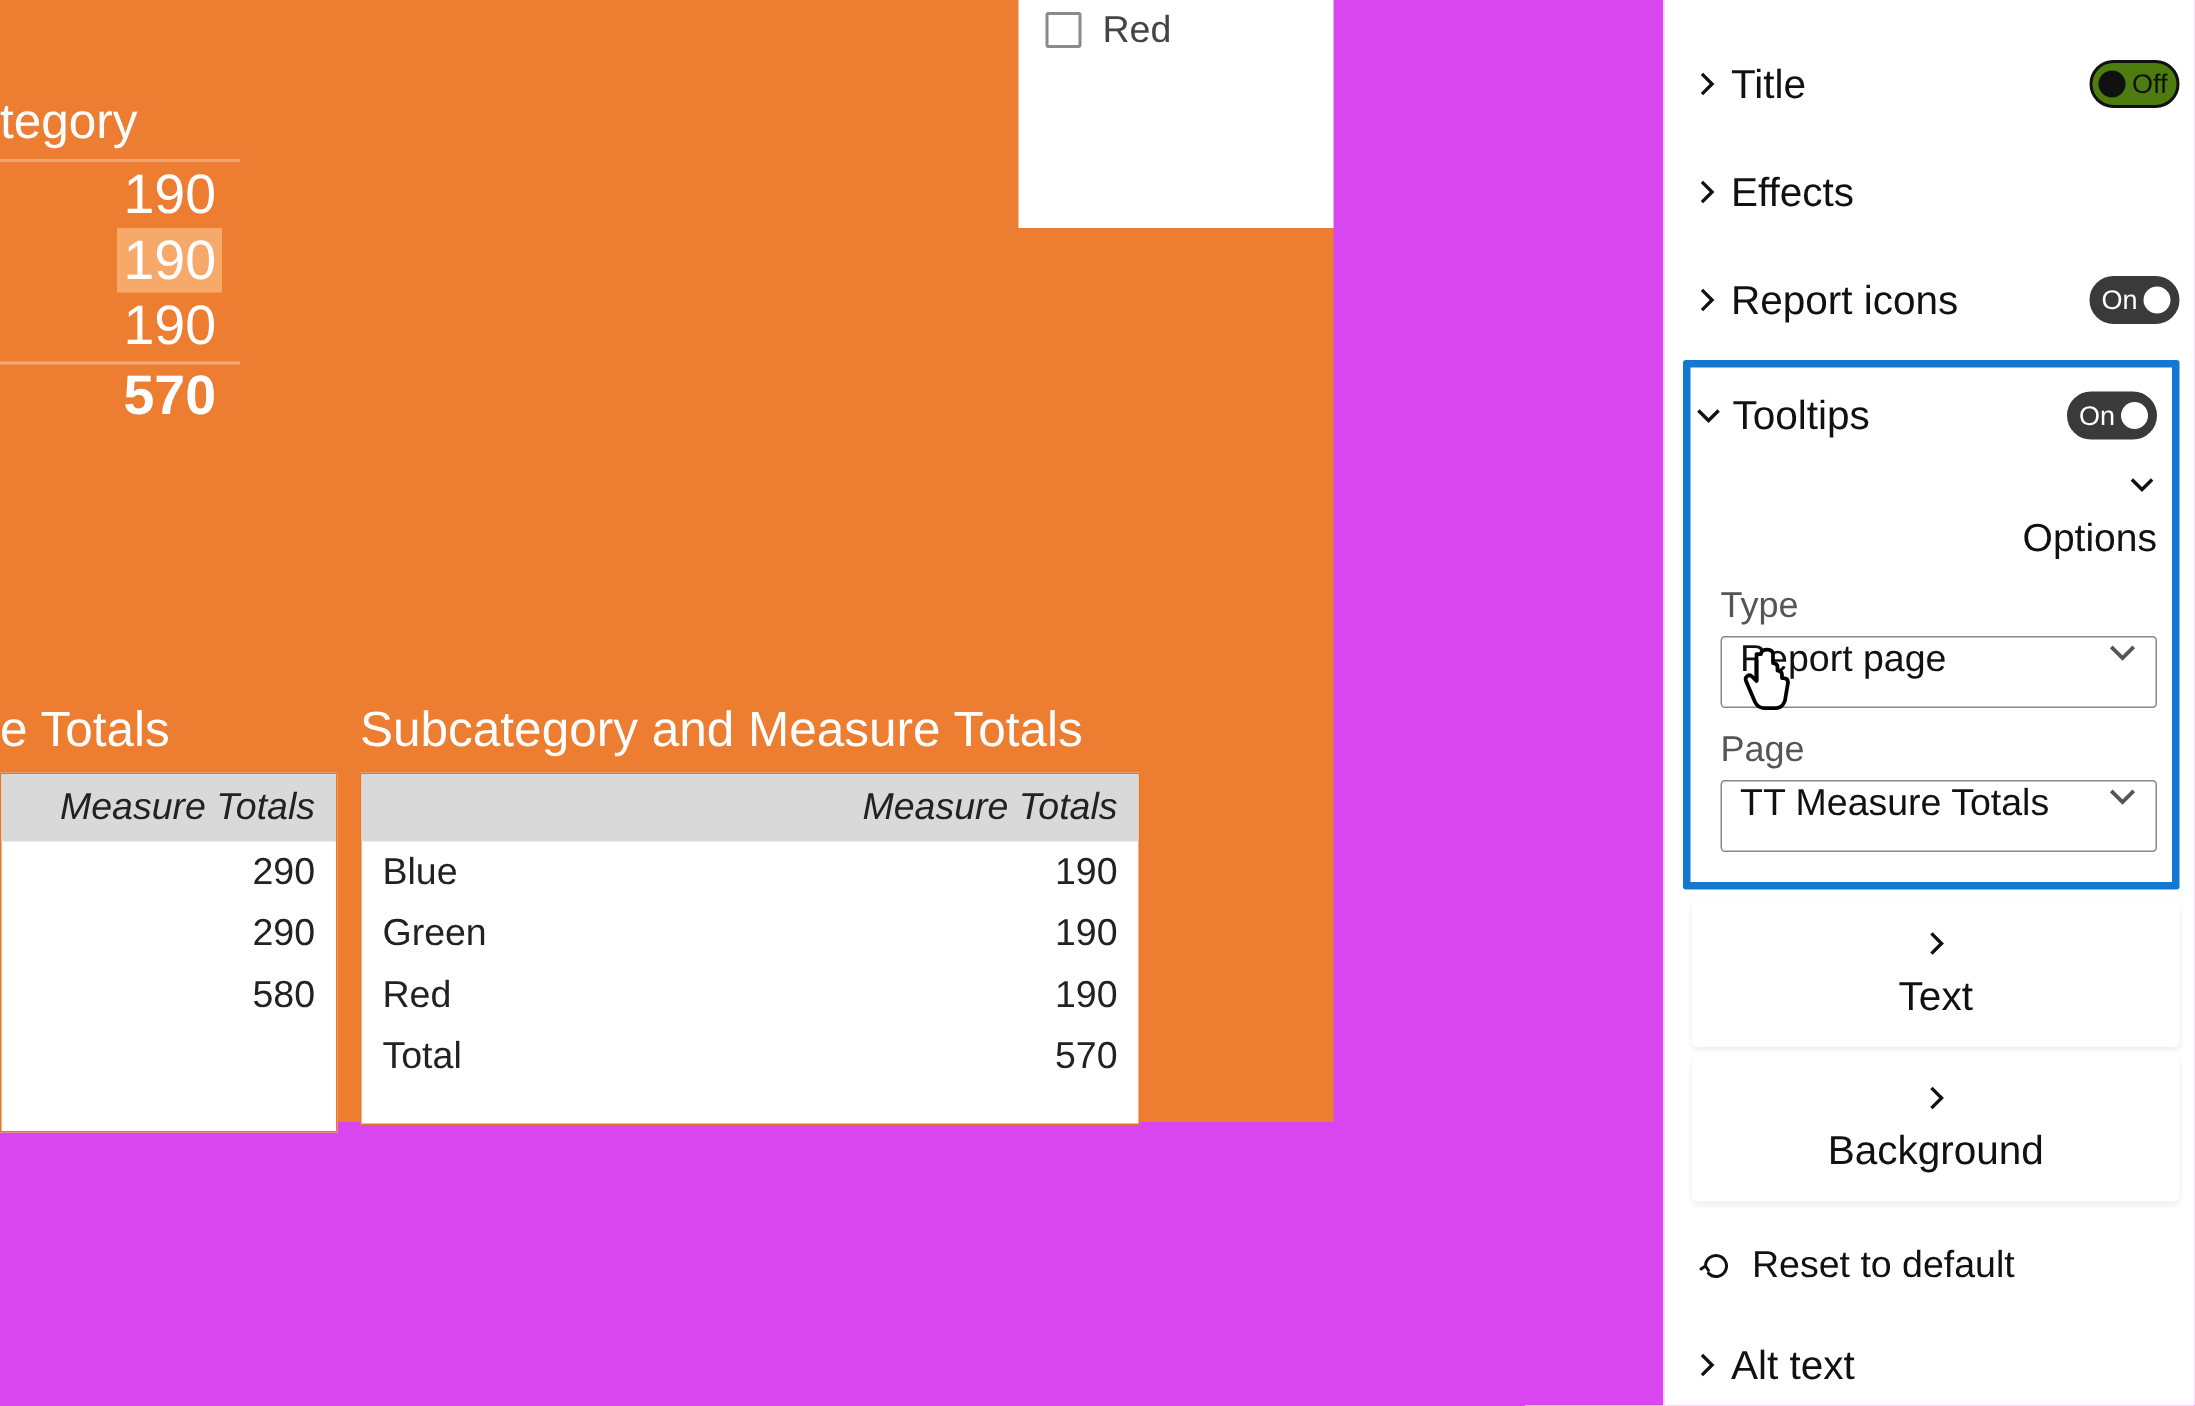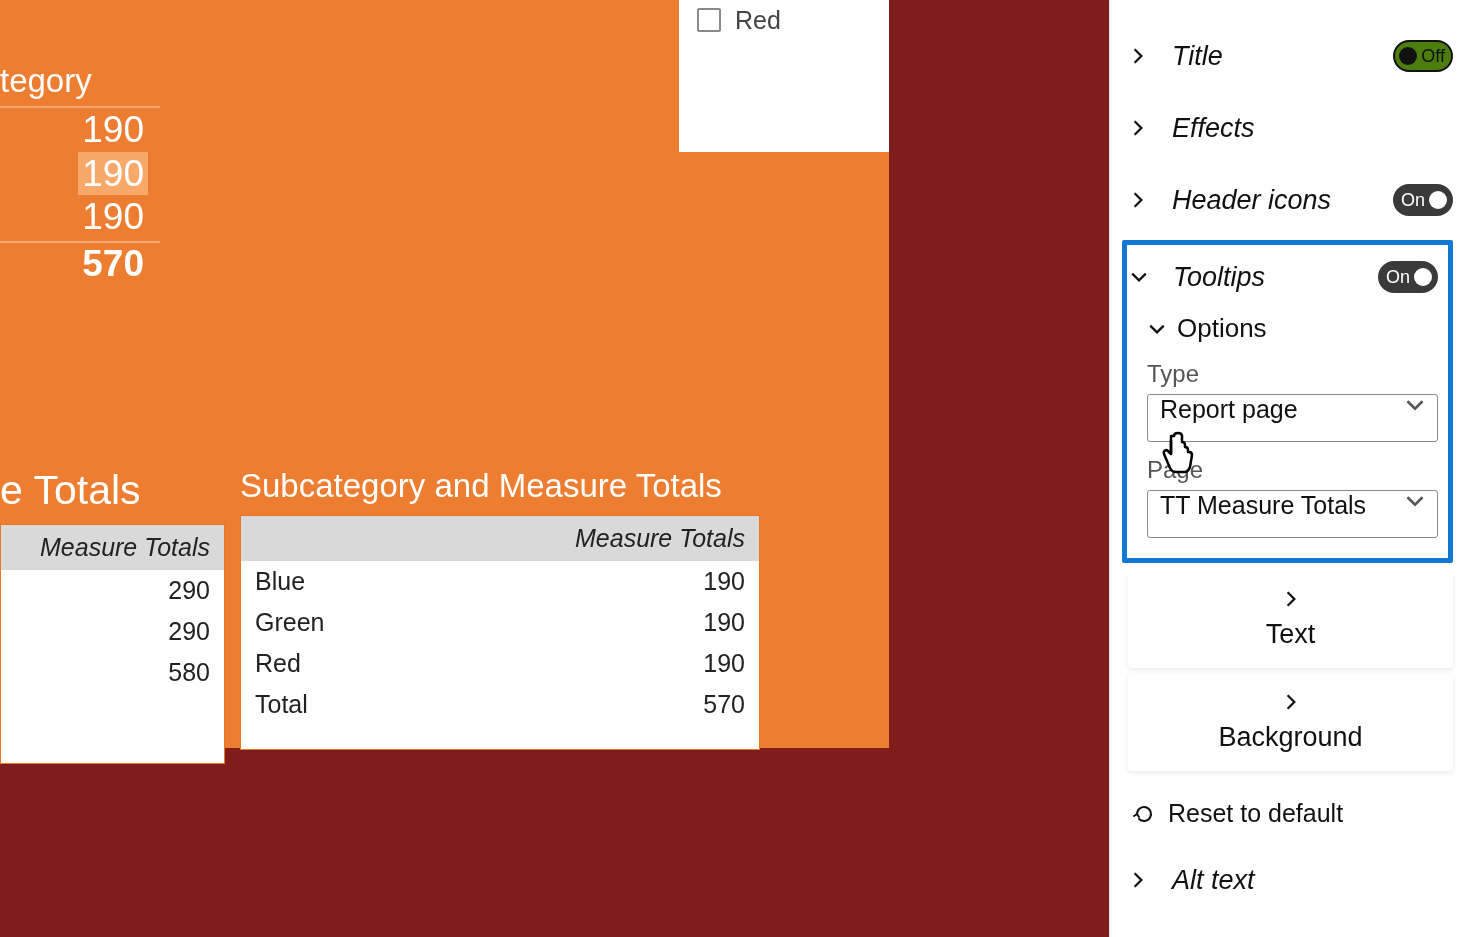--- a/index.html
+++ b/index.html
@@ -1,53 +1,53 @@
 <!DOCTYPE html>
 <html><head>
 <meta charset="utf-8">
 <style>
   * { box-sizing: border-box; margin: 0; padding: 0; font-family: "Segoe UI", Arial, sans-serif; }
   html, body { width: 1463px; height: 937px; overflow: hidden; background: #ffffff; }
   .root { display: flex; width: 100%; height: 100%; }
-  .canvas-area { flex: 1; position: relative; background: #7f1d1d; }
+  .canvas-area { flex: 1; position: relative; background: #d946ef; }
   .orange-bg { position: absolute; left: 0; top: 0; width: 889px; height: 748px; background: #ed7d31; }
   .slicer-box { position: absolute; left: 679px; top: 0; width: 210px; height: 152px; background: #ffffff; padding: 0 18px; }
   .slicer-row { display: flex; align-items: center; gap: 14px; height: 40px; }
   .slicer-check { width: 24px; height: 24px; border: 2px solid #8a8a8a; border-radius: 2px; }
   .slicer-label { font-size: 25px; color: #444; }
   .topleft { position: absolute; left: 0; top: 62px; width: 180px; }
   .topleft-title { color: #ffffff; font-size: 33px; font-weight: 400; padding-left: 0; margin-bottom: 6px; }
   .thin-line { height: 2px; background: rgba(255,255,255,0.3); width: 160px; }
   .topleft-val { font-size: 37px; color: #ffffff; text-align: right; padding-right: 36px; line-height: 1.18; }
   .topleft-highlight { background: #f7a96a; display: inline-block; padding: 0 4px; }
   .thin-line2 { height: 2px; background: rgba(255,255,255,0.35); width: 160px; margin-top:2px; }
   .topleft-total { font-size: 37px; font-weight: 700; color: #ffffff; text-align: right; padding-right: 36px; }
   .left-table-wrap { position: absolute; left: 0; top: 467px; width: 225px; }
-  .left-table-title { color: #ffffff; font-size: 41px; padding-bottom: 10px; }
+  .left-table-title { color: #ffffff; font-size: 33px; padding-bottom: 10px; }
   .white-table { background: #ffffff; border: 1px solid #e87722; }
   .tbl { width: 100%; border-collapse: collapse; }
   .tbl th { background: #d9d9d9; color: #222; font-weight: 400; font-size: 25px; padding: 8px 14px; text-align: right; font-style: italic; }
   .tbl td { font-size: 25px; padding: 6px 14px; color: #222; }
   .tbl td.num { text-align: right; }
   .tbl td.lbl { text-align: left; }
   .right-table-wrap { position: absolute; left: 240px; top: 467px; width: 520px; }
   .right-table-title { color: #ffffff; font-size: 33px; padding-bottom: 10px; }
   .side-panel { width: 354px; height: 100%; background: #ffffff; border-left: 1px solid #e6e6e6; padding: 0 10px 0 18px; position: relative; }
   .prop-row { display: flex; align-items: center; justify-content: space-between; height: 72px; border-bottom: 0; cursor: pointer; }
-  .prop-row .lbl-wrap { display: flex; align-items: center; gap: 24px; font-style: italic; }
+  .prop-row .lbl-wrap { display: flex; align-items: center; gap: 6px; }
   .chevron { width: 20px; height: 20px; display: inline-flex; align-items: center; justify-content: center; }
   .prop-label { font-size: 27px; color: #111; }
   .toggle { width: 60px; height: 32px; border-radius: 16px; display: flex; align-items: center; padding: 0 6px; font-size: 18px; color: #ffffff; position: relative; }
   .toggle.off { background: #4d7c0f; border: 2px solid #111; color: #111; justify-content: flex-end; }
   .toggle.off .knob { position: absolute; left: 4px; width: 18px; height: 18px; border-radius: 50%; background: #111; }
   .toggle.on { background: #3a3a3a; border: 2px solid #3a3a3a; justify-content: flex-start; }
   .toggle.on .knob { position: absolute; right: 4px; width: 18px; height: 18px; border-radius: 50%; background: #ffffff; }
   .highlight-box { border: 5px solid #1477d2; border-radius: 2px; padding: 4px 10px 20px 2px; margin: 4px 0 8px -6px; }
   .sub-section { padding-left: 18px; padding-top: 8px; }
-  .sub-header { display: flex; align-items: center; gap: 10px; font-size: 26px; color: #111; margin-bottom: 16px; cursor:pointer; }
+  .sub-header { display: flex; align-items: flex-end; gap: 10px; font-size: 26px; color: #111; margin-bottom: 16px; cursor:pointer;flex-direction:column; }
   .field-label { font-size: 24px; color: #555; margin-bottom: 6px; }
   .dropdown { border: 1.5px solid #888; border-radius: 3px; height: 48px; display: flex; align-items: flex-start; justify-content: space-between; padding: 0 12px; font-size: 25px; color: #111; cursor: pointer; margin-bottom: 14px; background: #fff; }
   .card { background: #fff; border-radius: 4px; box-shadow: 0 2px 4px rgba(0,0,0,0.08); margin: 6px 0; padding: 18px 10px; display:flex; align-items:center; gap:10px; cursor:pointer;flex-direction:column; }
   .card .prop-label { font-size: 27px; }
   .reset-row { display:flex; align-items:center; gap:12px; padding: 22px 4px; font-size:25px; color:#111; cursor:pointer; }
   .cursor-hand { position:absolute; left:1157px; top:430px; pointer-events:none; z-index:100; }
   svg { display: block; }
 </style>
 </head>
 <body>
@@ -161,21 +161,21 @@
       </div>
     </div>
 
     <div class="prop-row">
       <div class="lbl-wrap">
         <span class="chevron">
           <svg width="18" height="18" viewBox="0 0 16 16">
               <path d="M5 2l6 6-6 6" stroke="#111" stroke-width="2" fill="none"></path>
             </svg>
         </span>
-        <span class="prop-label">Header icons</span>
+        <span class="prop-label">Report icons</span>
       </div>
       <div class="toggle on">
         <span>On</span>
           <span class="knob"></span>
       </div>
     </div>
 
     <div class="highlight-box">
       <div class="prop-row" style="height:56px;">
         <div class="lbl-wrap">

